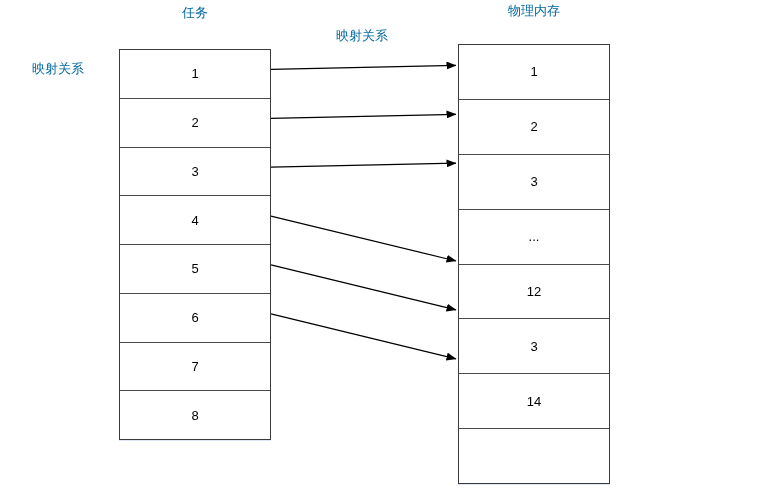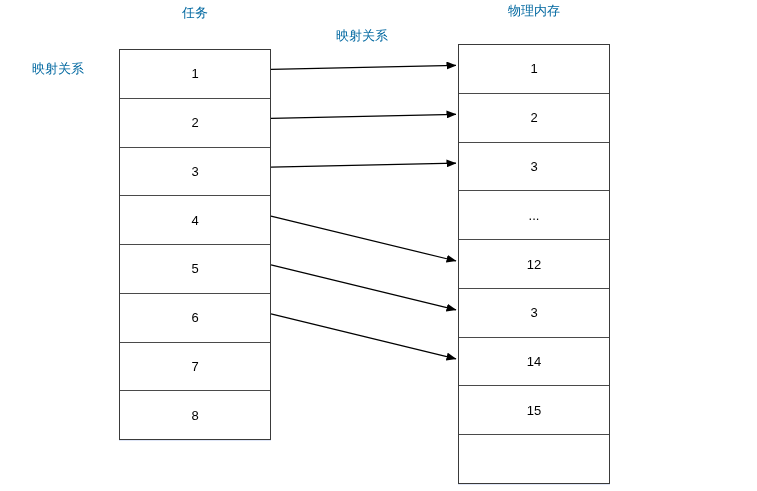--- a/index.html
+++ b/index.html
@@ -102,21 +102,20 @@
   </div>
 
   <div class="table-box" id="memory-table">
     <div class="cell">1</div>
     <div class="cell">2</div>
     <div class="cell">3</div>
     <div class="cell">...</div>
     <div class="cell">12</div>
     <div class="cell">3</div>
     <div class="cell">14</div>
-    <div class="cell">15</div>
     <div class="cell"></div>
   </div>
 
   <svg id="arrow-layer" viewBox="0 0 757 491" width="757" height="491">
     <defs>
       <marker id="ah" markerWidth="10" markerHeight="8" refX="9.5" refY="4" orient="auto" markerUnits="userSpaceOnUse">
         <path d="M0,0 L10,4 L0,8 z" fill="#000000"></path>
       </marker>
     </defs>
     <g id="arrow-group" stroke="#000000" stroke-width="1.2" fill="none">

